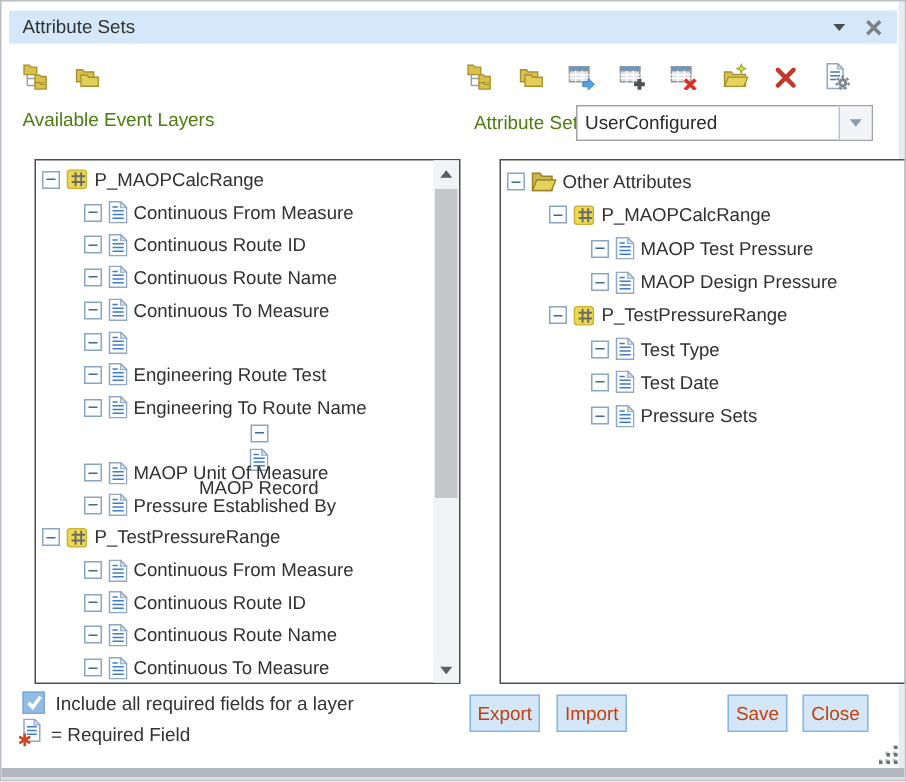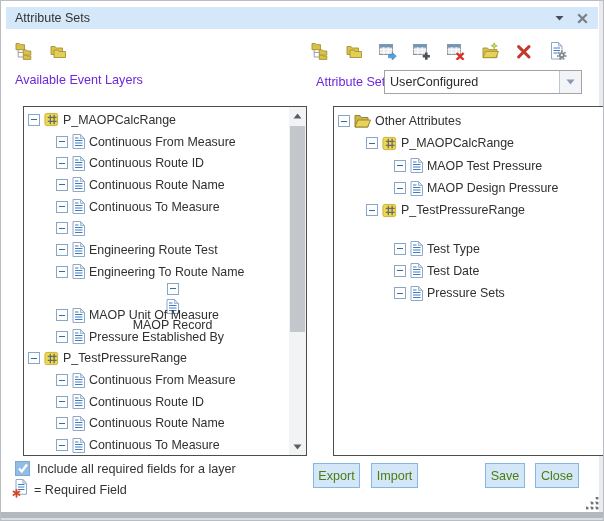--- a/index.html
+++ b/index.html
@@ -18,21 +18,21 @@
   }
   .title { flex:1; font-size:12.5px; color:#333; }
   .tb-btn { display:flex; align-items:center; justify-content:center; width:16px; height:16px; cursor:default; }
   .tb-btn.caret { margin-right:7px; }
 
   .toolbar { position:absolute; display:flex; gap:16px; align-items:center; }
   .toolbar-left { left:14px; top:41px; }
   .toolbar-right { left:310px; top:41px; }
   .tool { width:18px; height:18px; display:flex; align-items:center; justify-content:center; }
 
-  .label { position:absolute; font-size:12.6px; color:#6d28d9; }
+  .label { position:absolute; font-size:12.6px; color:#4d7c0f; }
   .label.available { left:14px; top:72px; }
   .label.attrset { left:315px; top:74px; }
 
   .combobox {
     position:absolute; left:383px; top:69px; width:198px; height:24px;
     border:1px solid #a3a3a3; background:#fff; display:flex; align-items:stretch;
   }
   .combo-value { flex:1; font-size:12.6px; color:#2b2b2b; padding:4px 0 0 5px; overflow:hidden; white-space:nowrap; }
   .combo-btn { width:22px; border-left:1px solid #b9c6d4; background:#f2f4f7; display:flex; align-items:center; justify-content:center; }
 
@@ -57,21 +57,21 @@
   .scroll-btn.up { top:0; }
   .scroll-btn.down { bottom:0; }
   .scroll-thumb { position:absolute; left:1px; top:19px; width:15px; height:206px; background:#c3c6ca; }
 
   .checkrow { position:absolute; left:14px; top:460px; display:flex; align-items:center; gap:7px; font-size:12.6px; color:#333; }
   .checkbox { width:15px; height:15px; background:#93bce4; border:1px solid #7aa9d6; display:flex; align-items:center; justify-content:center; }
   .legendrow { position:absolute; left:11px; top:478px; display:flex; align-items:center; gap:4px; font-size:12.6px; color:#333; }
 
   .btn {
     position:absolute; top:462px; height:25px; font-family:"Liberation Sans", sans-serif;
-    font-size:12.6px; color:#4d7c0f; background:#d3e7f9; border:1px solid #86b7e4; padding:0;
+    font-size:12.6px; color:#c2410c; background:#d3e7f9; border:1px solid #86b7e4; padding:0;
   }
   .btn.export { left:312px; width:47px; }
   .btn.import { left:370px; width:47px; }
   .btn.save   { left:484px; width:40px; }
   .btn.close-btn { left:534px; width:44px; }
 
   .grip { position:absolute; right:3px; bottom:9px; width:14px; height:14px; }
 </style>
 </head>
 <body>
@@ -526,21 +526,21 @@
               <g stroke="#6b6b6b" stroke-width="1.4">
                 <line x1="4" y1="5.8" x2="13.5" y2="5.8"></line>
                 <line x1="4" y1="10" x2="13.5" y2="10"></line>
                 <line x1="6.8" y1="3" x2="6.8" y2="13"></line>
                 <line x1="10.8" y1="3" x2="10.8" y2="13"></line>
               </g>
             </svg>
           </span>
           <span class="tree-label">P_TestPressureRange</span>
         </div>
-        <div class="tree-row" style="padding-left: 60px; margin-top: 16px;">
+        <div class="tree-row" style="padding-left: 60px;">
           <span class="expander"></span>
           <span style="display: flex;">
             <svg class="ticon" width="13" height="15" viewBox="0 0 13 15">
               <path d="M1 0.5 h7.5 l4 4 v10 H1 Z" fill="#ffffff" stroke="#8fa8c8"></path>
               <path d="M8.5 0.5 v4 h4 Z" fill="#d8e4f0" stroke="#8fa8c8" stroke-width="0.8"></path>
               <g stroke="#3e7cc7" stroke-width="1">
                 <line x1="3" y1="4" x2="6.5" y2="4"></line>
                 <line x1="3" y1="6.5" x2="10.5" y2="6.5"></line>
                 <line x1="3" y1="9" x2="10.5" y2="9"></line>
                 <line x1="3" y1="11.5" x2="10.5" y2="11.5"></line>

